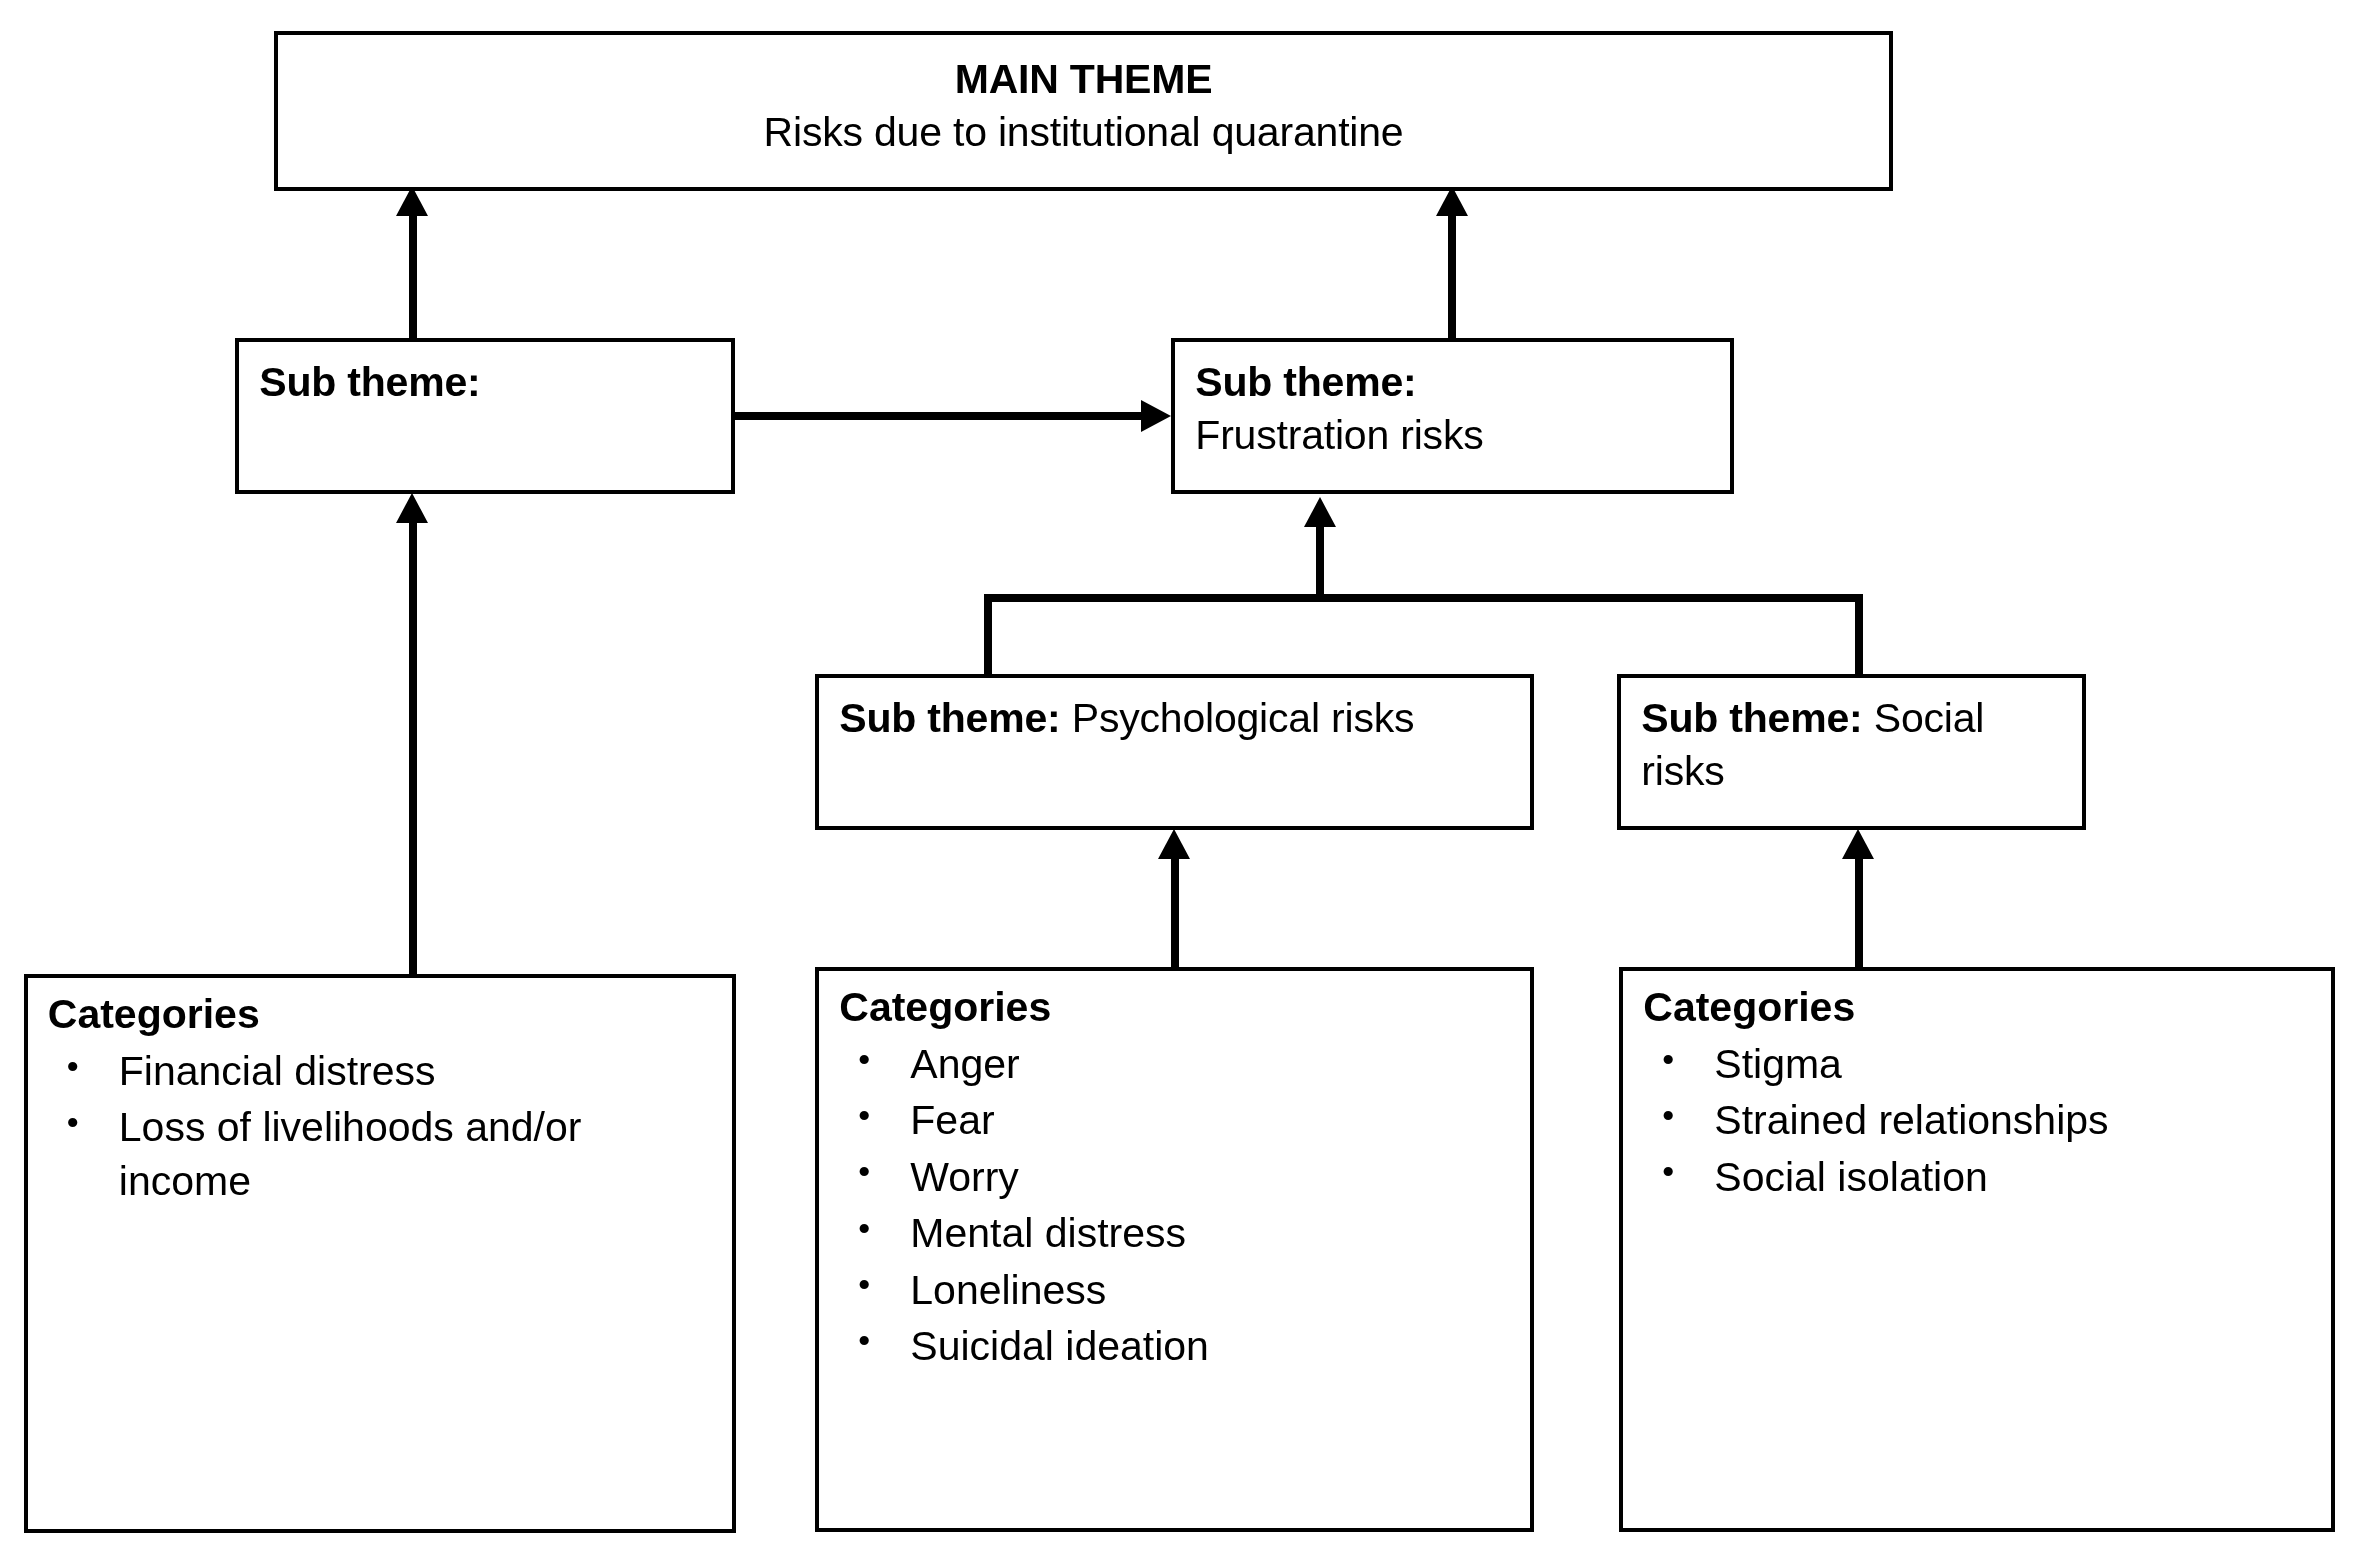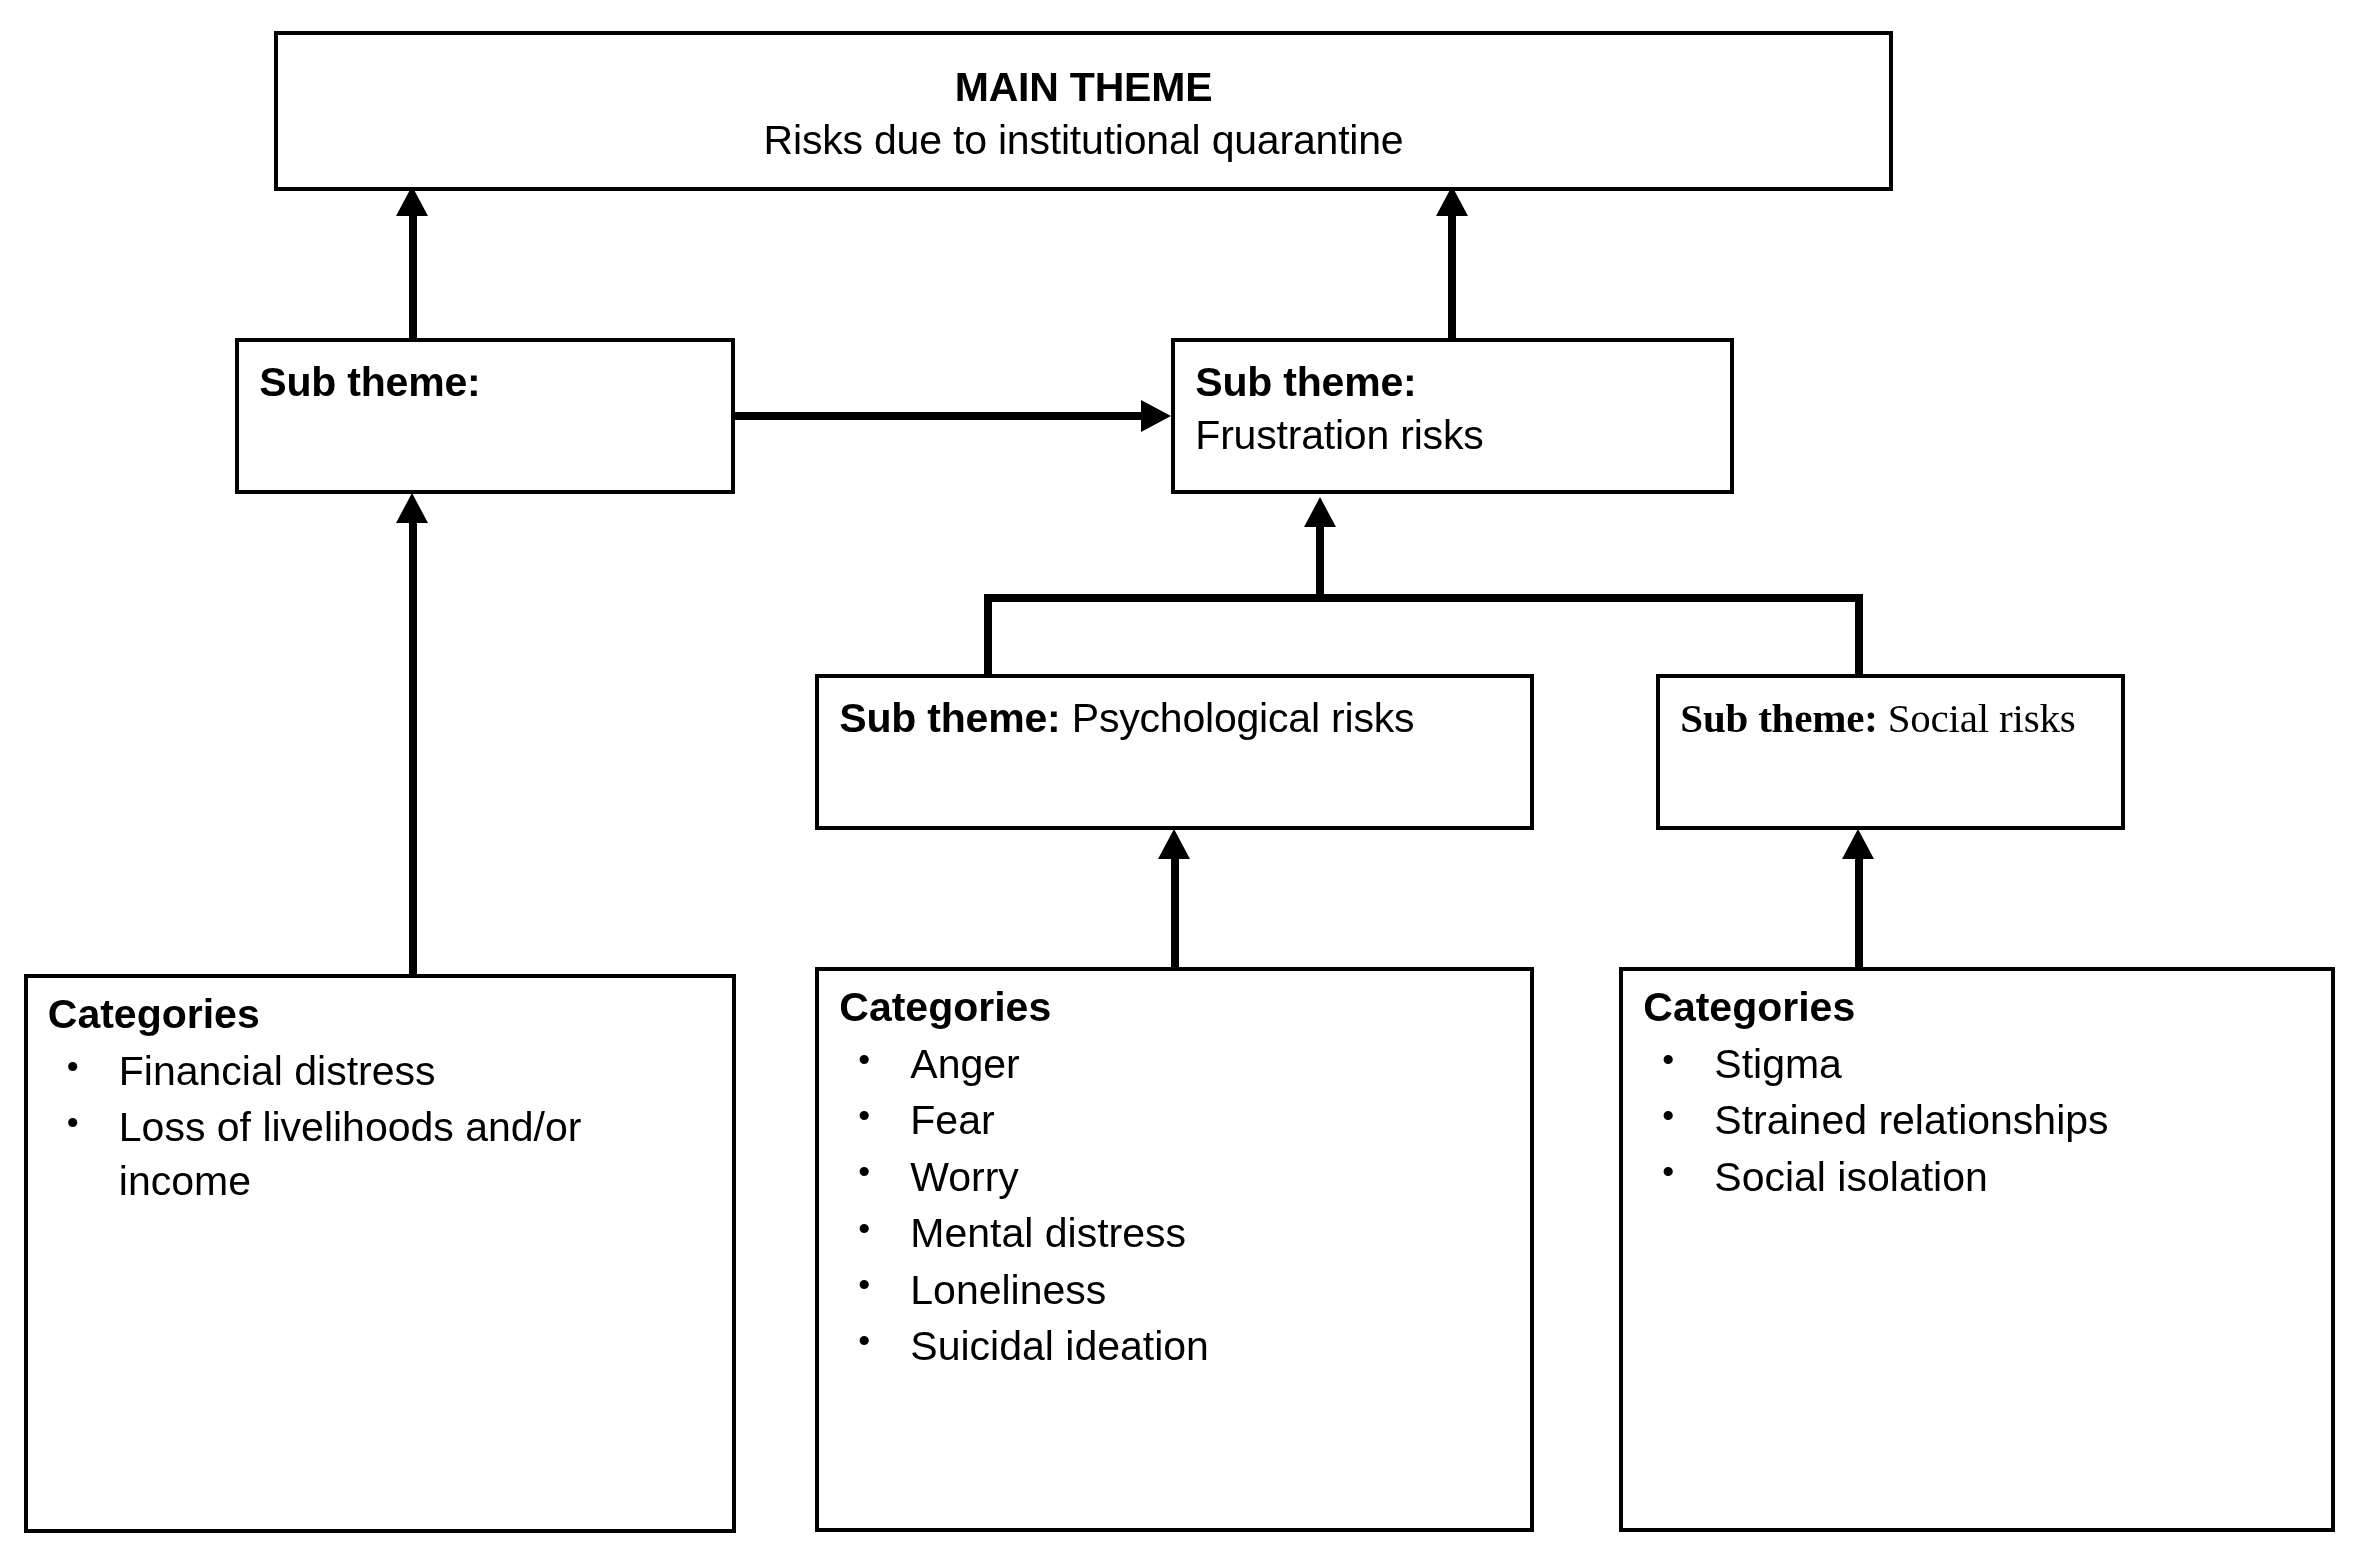--- a/index.html
+++ b/index.html
@@ -33,27 +33,27 @@
     line-height: 1.30;
     letter-spacing: -0.2px;
   }
   .b { font-weight: bold; }
   .center { text-align: center; }
 
   
   #main-theme {
     left: 274px; top: 31px; width: 1619px; height: 160px;
   }
-  #main-theme .node-inner { padding-top: 26px; }
+  #main-theme .node-inner { padding-top: 18px; }
 
   
   #st-economic { left: 235px; top: 338px; width: 500px; height: 156px; }
   #st-psychosocial { left: 1171px; top: 338px; width: 563px; height: 156px; }
   #st-psychological { left: 815px; top: 674px; width: 719px; height: 156px; }
-  #st-social { left: 1656px; top: 674px; width: 469px; height: 156px; font-family: Liberation Serif, serif; }
+  #st-social { left: 1617px; top: 674px; width: 469px; height: 156px; }
 
   
   #cat-economic { left: 23.5px; top: 974px; width: 712px; height: 559px; }
   #cat-psych { left: 815px; top: 967px; width: 719px; height: 565px; }
   #cat-social { left: 1619px; top: 967px; width: 716px; height: 565px; }
 
   .cat-head {
     font-size: 41px;
     font-weight: bold;
     line-height: 1.10;

